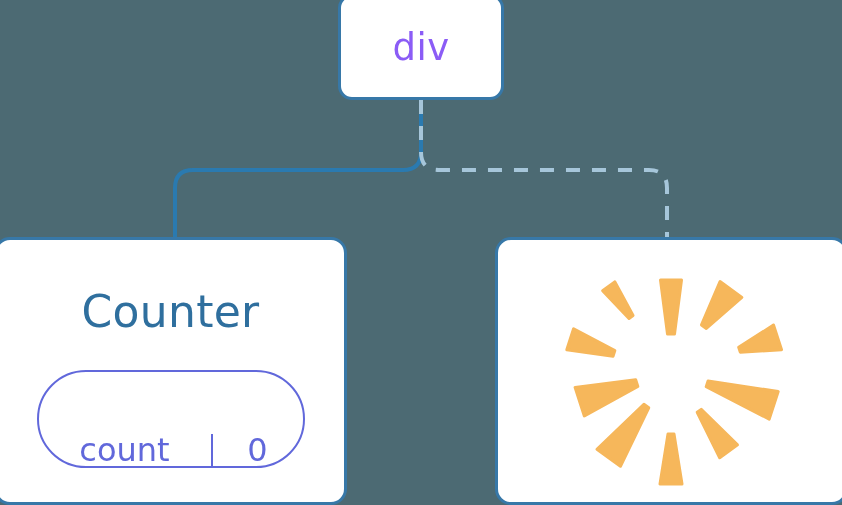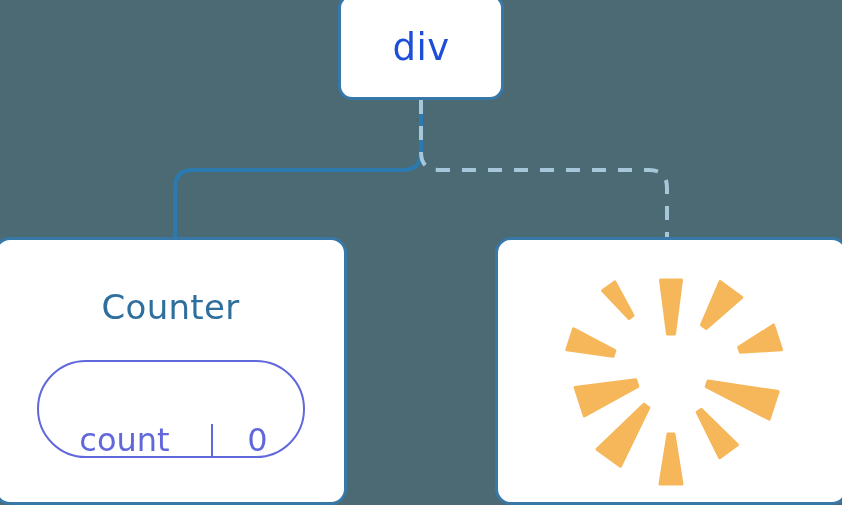--- a/index.html
+++ b/index.html
@@ -35,38 +35,38 @@
   #div-node {
     left: 338px;
     top: -6px;
     width: 166px;
     height: 106px;
     display: flex;
     align-items: center;
     justify-content: center;
   }
   #div-label {
-    color: #1d4ed8;
+    color: #8b5cf6;
     font-size: 37px;
     letter-spacing: 0.5px;
     line-height: 1;
   }
   #counter-node {
     left: -6px;
     top: 237px;
     width: 353px;
     height: 268px;
     border-radius: 16px;
     display: flex;
     flex-direction: column;
     align-items: center;
   }
   #counter-title {
     color: #2f6f9e;
-    font-size: 34px;
+    font-size: 44px;
     line-height: 1;
     margin-top: 50px;
     letter-spacing: 0.3px;
   }
   #state-pill {
     margin-top: 36px;
     width: 268px;
     height: 98px;
     border: 2.5px solid #6168db;
     border-radius: 60px;

